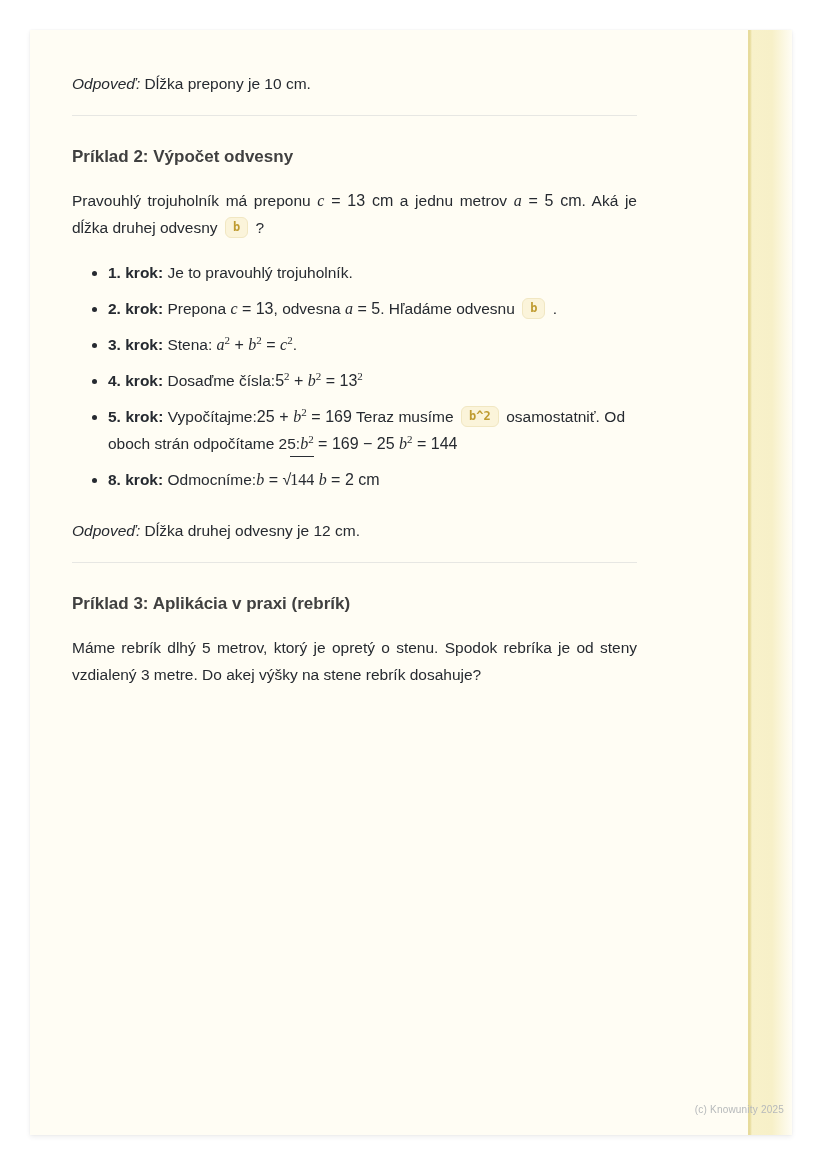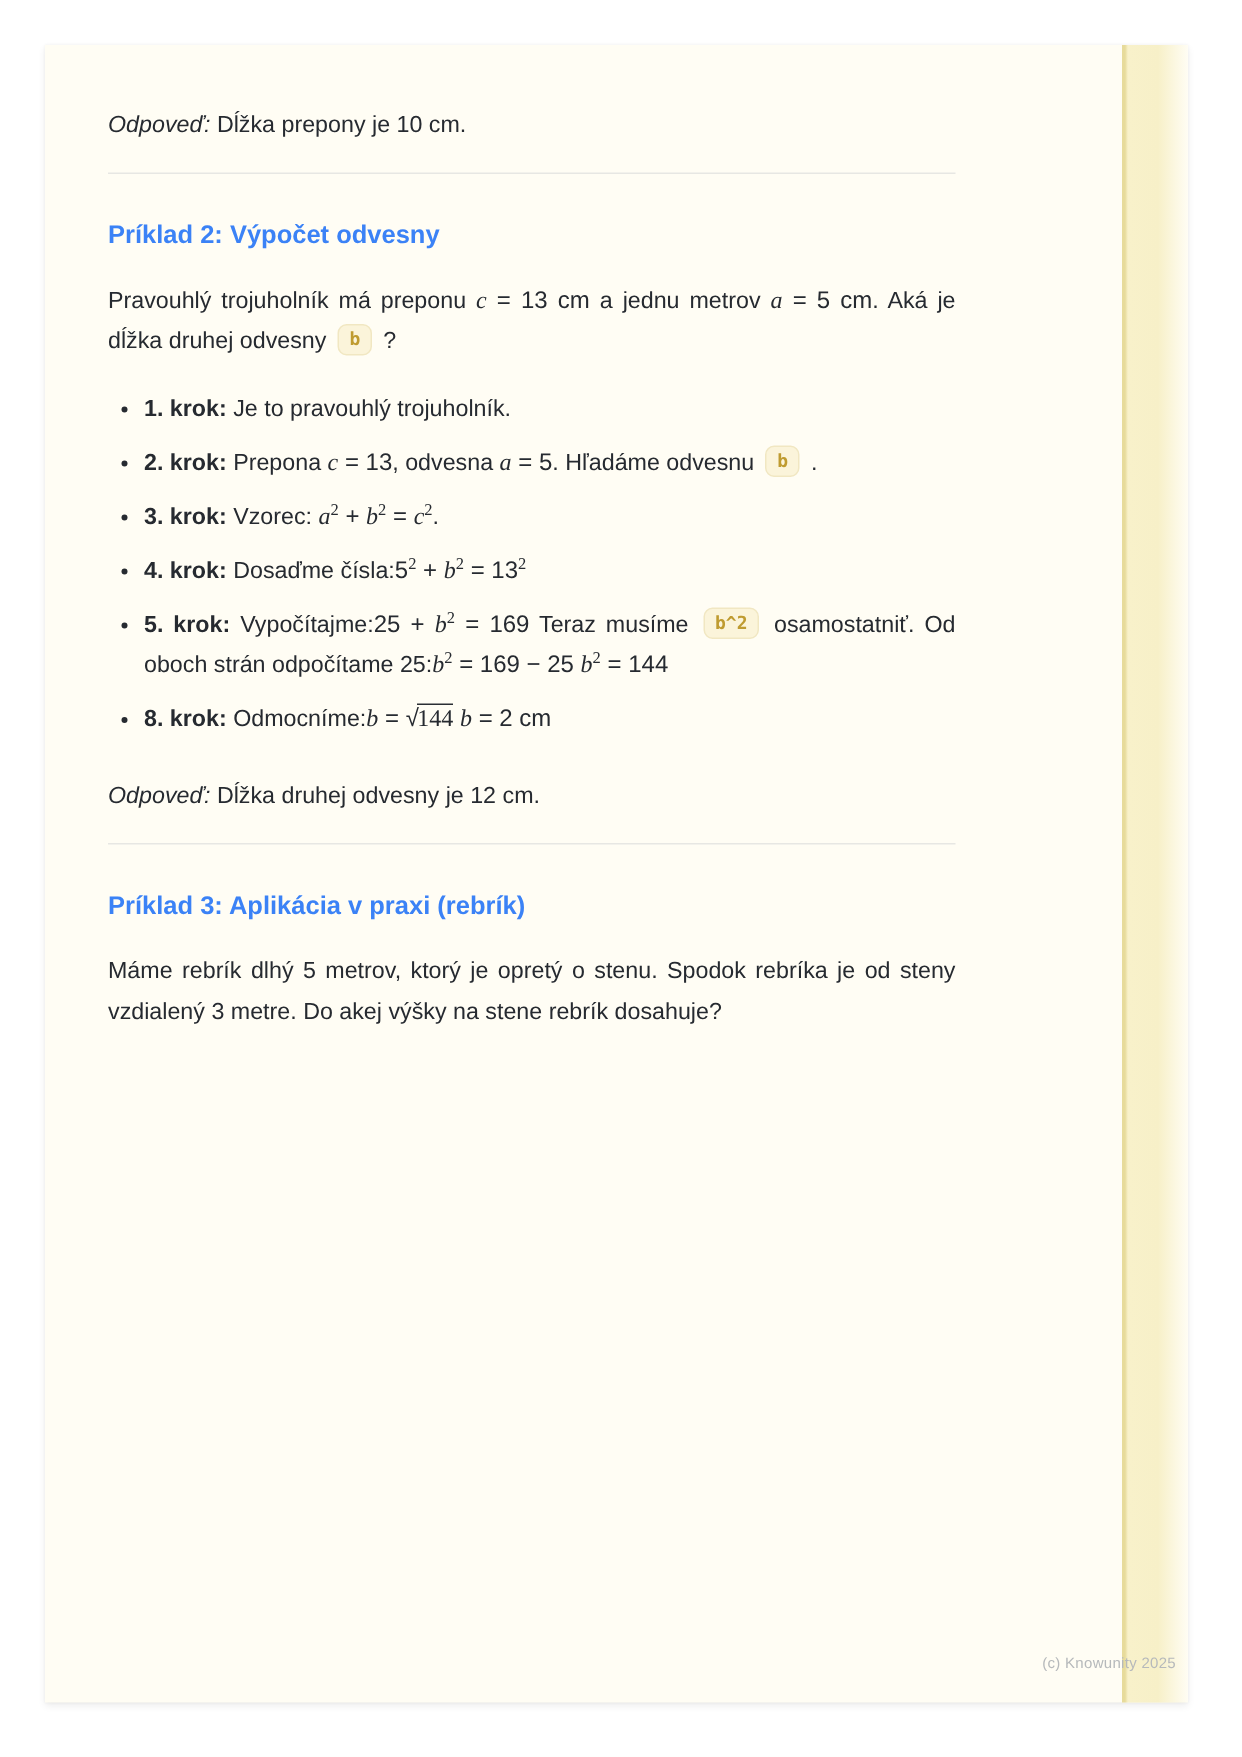--- a/index.html
+++ b/index.html
@@ -40,45 +40,45 @@
   .answer { margin: 24px 0 0; text-align: left; }
   .rule {
     border: none;
     border-top: 1px solid #e7e7e3;
     margin: 18px 0 0;
   }
   .heading {
     margin: 28px 0 0;
     font-size: 17px;
     font-weight: 700;
-    color: #3b82f6;
+    color: #404040;
     line-height: 26px;
   }
   .steps {
     margin: 18px 0 0;
     padding: 0 0 0 24px;
     list-style: disc outside;
   }
-  .steps li { margin: 0 0 9px; text-align: justify; }
+  .steps li { margin: 0 12px 9px; text-align: justify; }
   .sg-b { font-weight: 700; }
   .sg-i { font-style: italic; }
   .sg-m { font-family: Liberation Sans, sans-serif; font-size: 16px; }
   .sg-v { font-family: "Liberation Serif", serif; font-style: italic; font-size: 16px; }
   .sg-s {
     font-family: "Liberation Serif", serif;
     font-size: 11px;
     vertical-align: 6px;
     line-height: 0;
   }
   .sg-o {
     font-family: "Liberation Serif", serif;
     font-size: 16px;
     border-top: 1.2px solid #2a2e33;
     margin-left: -1px;
-    padding-top: 1px;
+    padding-top: 14px;
   }
   .sg-c {
     display: inline-block;
     font-family: "DejaVu Sans Mono", monospace;
     font-size: 12px;
     font-weight: 700;
     color: #bf9b30;
     background: #fbf4da;
     border: 1px solid #f1e7c2;
     border-radius: 6px;
@@ -102,21 +102,21 @@
 <div class="sheet">
   <div class="accent-strip"></div>
   <div class="content">
       <p class="para answer"><span class="sg-i">Odpoveď: </span><span class="sg-t">Dĺžka prepony je 10 cm.</span></p>
       <hr class="rule">
       <h3 class="heading">Príklad 2: Výpočet odvesny</h3>
       <p class="para"><span class="sg-t">Pravouhlý trojuholník má preponu </span><span class="sg-v">c</span><span class="sg-m"> = 13 cm</span><span class="sg-t"> a jednu metrov </span><span class="sg-v">a</span><span class="sg-m"> = 5 cm</span><span class="sg-t">. Aká je dĺžka druhej odvesny </span><span class="sg-c">b</span><span class="sg-t"> ?</span></p>
       <ul class="steps">
         <li><span class="sg-b">1. krok: </span><span class="sg-t">Je to pravouhlý trojuholník.</span></li>
         <li><span class="sg-b">2. krok: </span><span class="sg-t">Prepona </span><span class="sg-v">c</span><span class="sg-m"> = 13</span><span class="sg-t">, odvesna </span><span class="sg-v">a</span><span class="sg-m"> = 5</span><span class="sg-t">. Hľadáme odvesnu </span><span class="sg-c">b</span><span class="sg-t"> .</span></li>
-        <li><span class="sg-b">3. krok: </span><span class="sg-t">Vzorec: </span><span class="sg-v">a</span><span class="sg-s">2</span><span class="sg-m"> + </span><span class="sg-v">b</span><span class="sg-s">2</span><span class="sg-m"> = </span><span class="sg-v">c</span><span class="sg-s">2</span><span class="sg-t">.</span></li>
+        <li><span class="sg-b">3. krok: </span><span class="sg-t">Stena: </span><span class="sg-v">a</span><span class="sg-s">2</span><span class="sg-m"> + </span><span class="sg-v">b</span><span class="sg-s">2</span><span class="sg-m"> = </span><span class="sg-v">c</span><span class="sg-s">2</span><span class="sg-t">.</span></li>
         <li><span class="sg-b">4. krok: </span><span class="sg-t">Dosaďme čísla:</span><span class="sg-m">5</span><span class="sg-s">2</span><span class="sg-m"> + </span><span class="sg-v">b</span><span class="sg-s">2</span><span class="sg-m"> = 13</span><span class="sg-s">2</span></li>
         <li><span class="sg-b">5. krok: </span><span class="sg-t">Vypočítajme:</span><span class="sg-m">25 + </span><span class="sg-v">b</span><span class="sg-s">2</span><span class="sg-m"> = 169</span><span class="sg-t"> Teraz musíme </span><span class="sg-c">b^2</span><span class="sg-t"> osamostatniť. Od oboch strán odpočítame 25:</span><span class="sg-v">b</span><span class="sg-s">2</span><span class="sg-m"> = 169 − 25 </span><span class="sg-v">b</span><span class="sg-s">2</span><span class="sg-m"> = 144</span></li>
         <li><span class="sg-b">8. krok: </span><span class="sg-t">Odmocníme:</span><span class="sg-v">b</span><span class="sg-m"> = </span><span class="sg-m">√</span><span class="sg-o">144</span><span class="sg-m"> </span><span class="sg-v">b</span><span class="sg-m"> = 2 cm</span></li>
       </ul>
       <p class="para answer"><span class="sg-i">Odpoveď: </span><span class="sg-t">Dĺžka druhej odvesny je 12 cm.</span></p>
       <hr class="rule">
       <h3 class="heading">Príklad 3: Aplikácia v praxi (rebrík)</h3>
       <p class="para"><span class="sg-t">Máme rebrík dlhý 5 metrov, ktorý je opretý o stenu. Spodok rebríka je od steny vzdialený 3 metre. Do akej výšky na stene rebrík dosahuje?</span></p>
     </div>
   <div class="page-footer">(c) Knowunity 2025</div>

